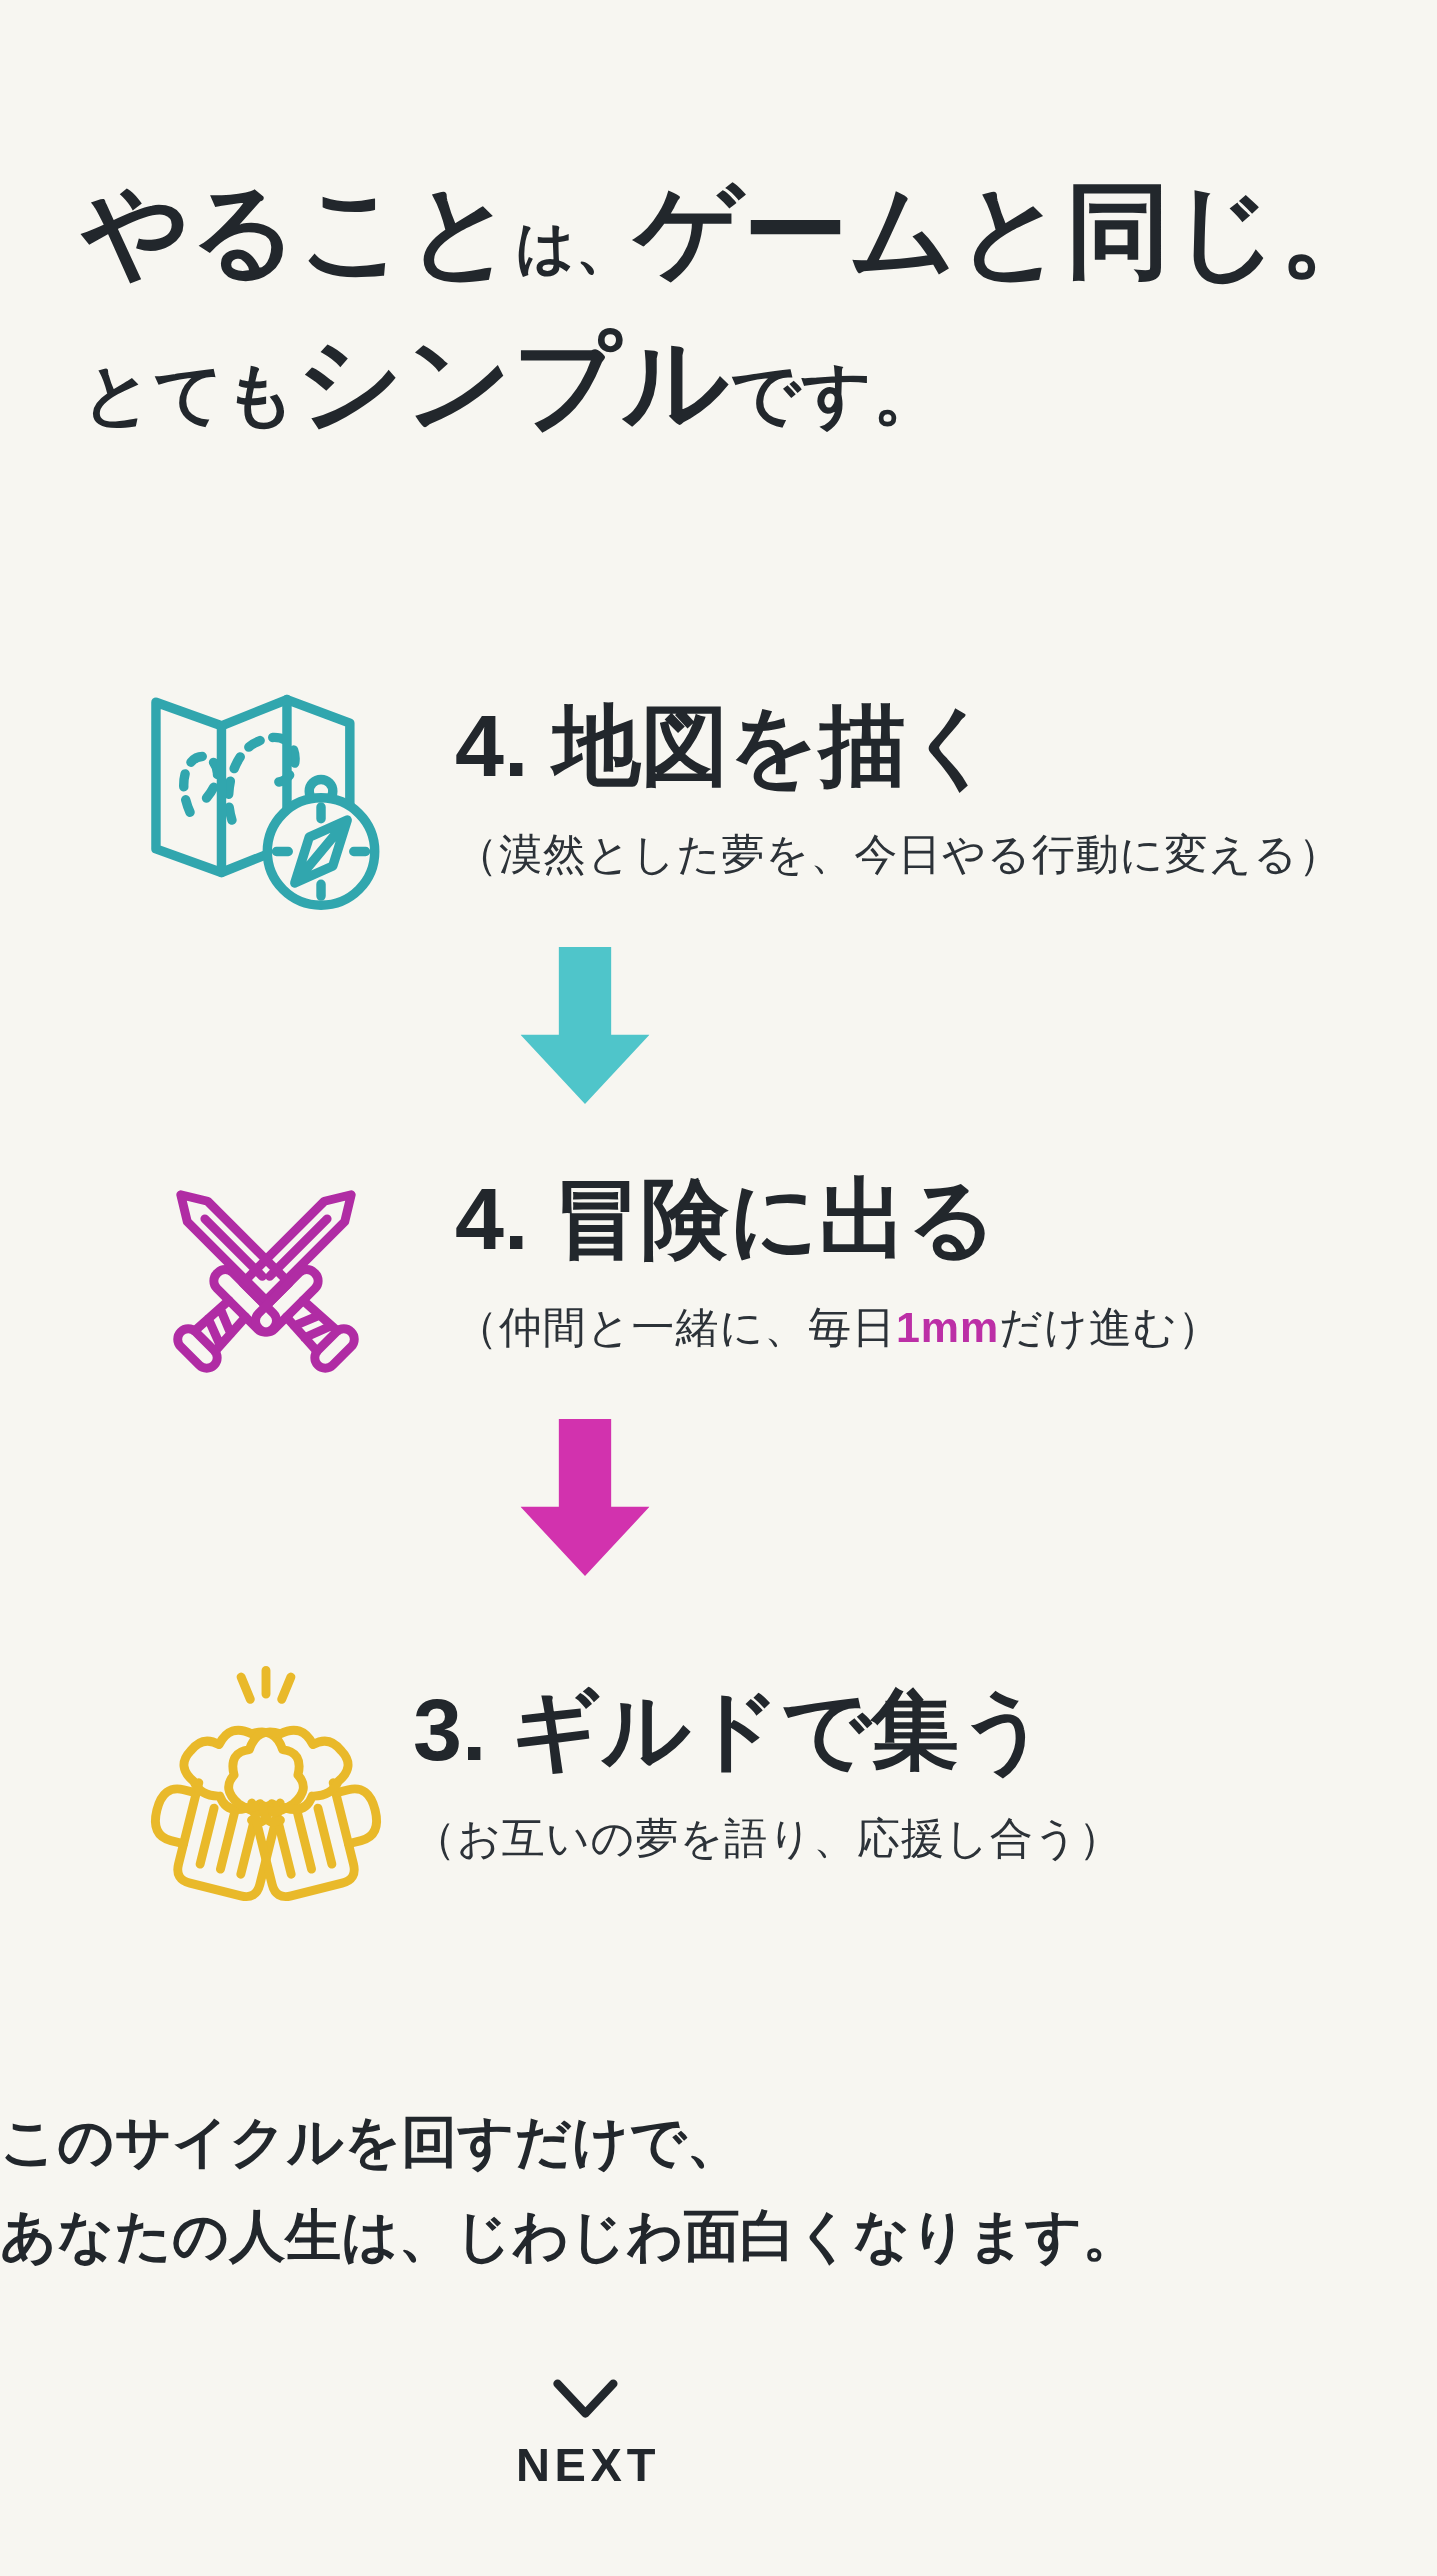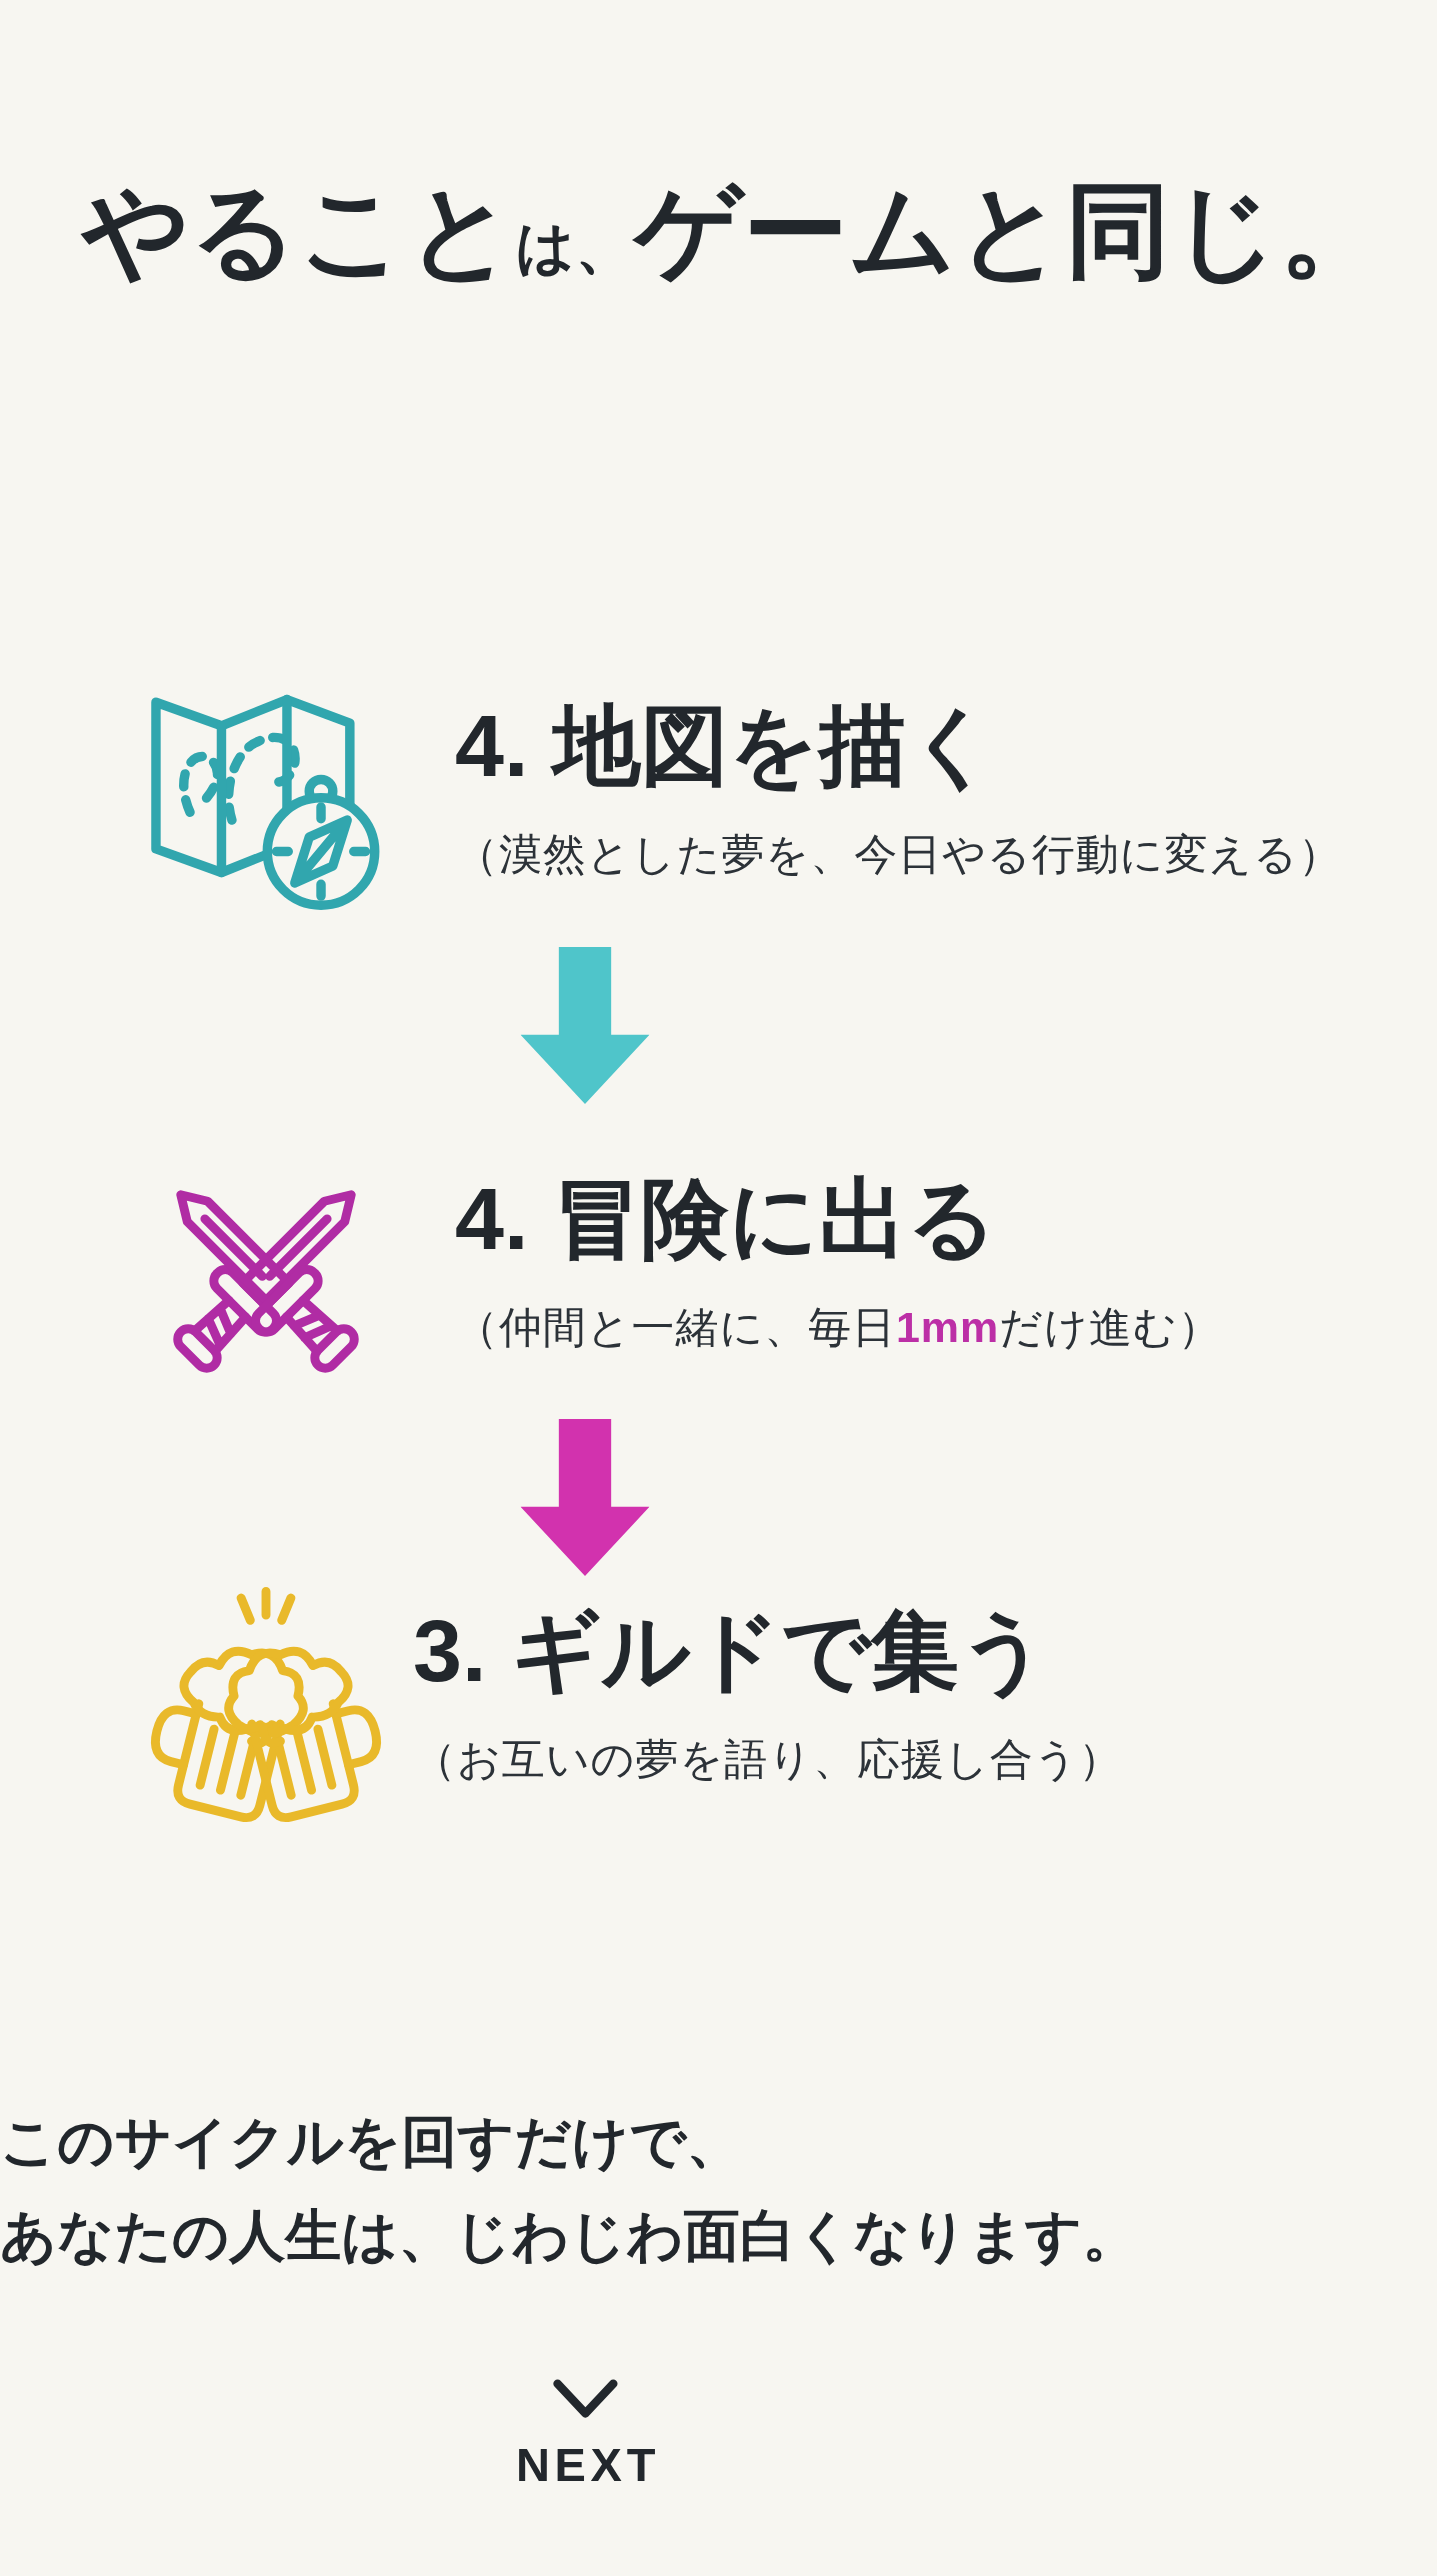--- a/index.html
+++ b/index.html
@@ -17,21 +17,21 @@
   .title-line { line-height:1.22; font-weight:900; color:var(--ink); white-space:nowrap; letter-spacing:0.9px; }
   .t-big   { font-size:105px; }
   .t-small { font-size:58px; }
   .t-mid   { font-size:69px; }
   .title-line2 { margin-top:22.5px; }
 
   
   .step { position:absolute; left:135px; display:flex; gap:58px; align-items:flex-start; }
   .step1 { top:676px; }
   .step2 { top:1149px; }
-  .step3 { top:1581px;gap:16px; }
+  .step3 { top:1660px;gap:16px; }
   .icon-box { width:262px; height:262px; flex:0 0 auto; }
   .icon-box svg { width:100%; height:100%; display:block; }
   .step-text { padding-top:24px; }
   .step-heading { font-size:88px; font-weight:900; line-height:1.05; color:var(--ink); white-space:nowrap; }
   .step-sub { margin-top:34px; font-size:43px; font-weight:500; color:var(--subtext,#2C3238); letter-spacing:0.9px; white-space:nowrap; }
   .hl { color:var(--magenta-text,#BC2FA6); font-weight:800; }
 
   
   .flow-arrow { position:absolute; left:50%; transform:translateX(-50%); }
   .flow-arrow-1 { top:947px; }
@@ -46,20 +46,21 @@
     text-align:center; cursor:pointer; }
   .next-label { margin-top:13px; font-size:47px; font-weight:900; letter-spacing:4.7px; color:var(--ink);margin-left:6px; }
 </style>
 </head>
 <body>
 
 <div class="page">
 
   <div class="title-block">
     <div class="title-line"><span class="t-big">やること</span><span class="t-small">は、</span><span class="t-big">ゲームと同じ。</span></div>
+    <div class="title-line title-line2"><span class="t-mid">とても</span><span class="t-big">シンプル</span><span class="t-mid">です。</span></div>
   </div>
 
   <div class="step step1">
     <div class="icon-box">
       <svg viewBox="0 0 100 100">
         <g fill="none" style="stroke:var(--teal)" stroke-width="3.6" stroke-linecap="round" stroke-linejoin="round">
           <path d="M21 52 C14 36 24 26 30 33 C34 38 29 45 26 48" stroke-dasharray="5 5"></path>
           <path d="M37 55 C33 42 39 28 47 25 C55 21 62 25 61 33 C60 40 53 43 51 38" stroke-dasharray="5 5"></path>
           <path d="M8 10 L33 19 L58 9 L82 18 L82 74 L58 65 L33 75 L8 66 Z"></path>
           <path d="M33 19 L33 75 M58 9 L58 65"></path>

